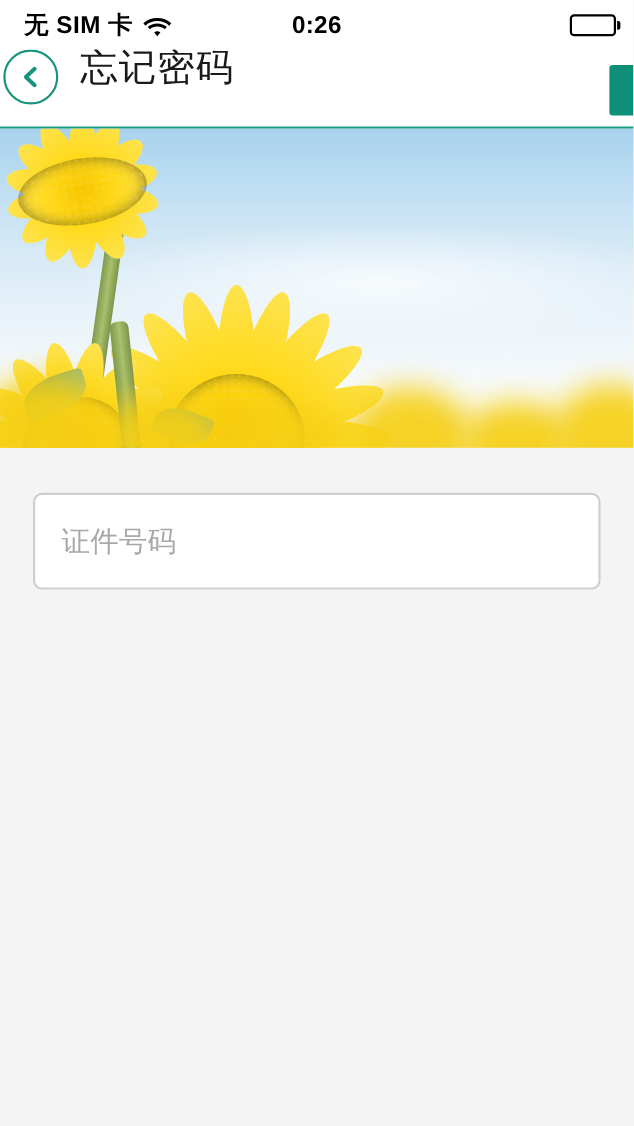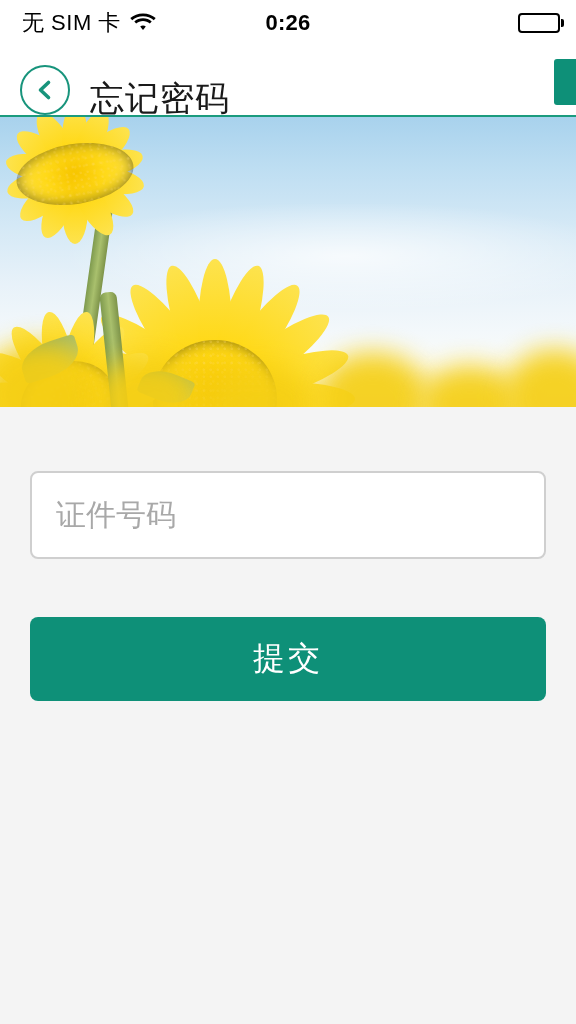--- a/index.html
+++ b/index.html
@@ -22,22 +22,23 @@
     width: 100%;
     height: 45px;
     background: #ffffff;
     display: flex;
     align-items: center;
     box-sizing: border-box;
     padding: 0 16px 0 22px;
   }
   .status-left {
     display: flex;
-    align-items: flex-start;
+    align-items: flex-end;
     gap: 9px;
+    font-weight: bold;
   }
   .status-carrier {
     font-size: 22px;
     color: #000000;
     letter-spacing: 0.5px;
     line-height: 1;
     white-space: nowrap;
   }
   .wifi-icon {
     display: block;
@@ -91,23 +92,23 @@
   }
 
   
   .nav-header {
     position: relative;
     width: 100%;
     height: 72px;
     background: #ffffff;
     border-bottom: 2px solid #1b9b7e;
     display: flex;
-    align-items: flex-end;
-    box-sizing: border-box;
-    padding-left: 20px;
+    align-items: flex-start;
+    box-sizing: border-box;
+    padding-left: 3px;
     overflow: hidden;
   }
   .back-button {
     width: 50px;
     height: 50px;
     border: 2px solid #18947c;
     border-radius: 50%;
     box-sizing: border-box;
     display: flex;
     align-items: center;
@@ -228,27 +229,27 @@
 
   
   .form-area {
     padding: 0 30px;
     box-sizing: border-box;
   }
   .id-input {
     display: block;
     width: 100%;
     height: 88px;
-    margin-top: 64px;
+    margin-top: 41px;
     box-sizing: border-box;
     background: #ffffff;
     border: 2px solid #cfcfcf;
     border-radius: 8px;
     padding: 0 24px;
-    font-size: 30px;
+    font-size: 26px;
     color: #0f766e;
     font-family: "Liberation Sans", "DejaVu Sans", sans-serif;
     outline: none;
   }
   .id-input::placeholder {
     color: #a8a8a8;
   }
   .submit-button {
     display: block;
     width: 100%;
@@ -378,14 +379,13 @@
     <div class="blur-blob" style="left:95px;   width:105px; height:80px;"></div>
     <div class="blur-blob" style="left:200px;  width:115px; height:70px;"></div>
     <div class="blur-blob" style="left:318px;  width:110px; height:85px;"></div>
     <div class="blur-blob" style="left:420px;  width:100px; height:72px;"></div>
     <div class="blur-blob" style="left:505px;  width:100px; height:88px;"></div>
   </div>
 </div>
 
 <div class="form-area">
   <input class="id-input" type="text" placeholder="证件号码" style="">
-  <button class="submit-button">提交</button>
 </div>
 
 </body></html>

